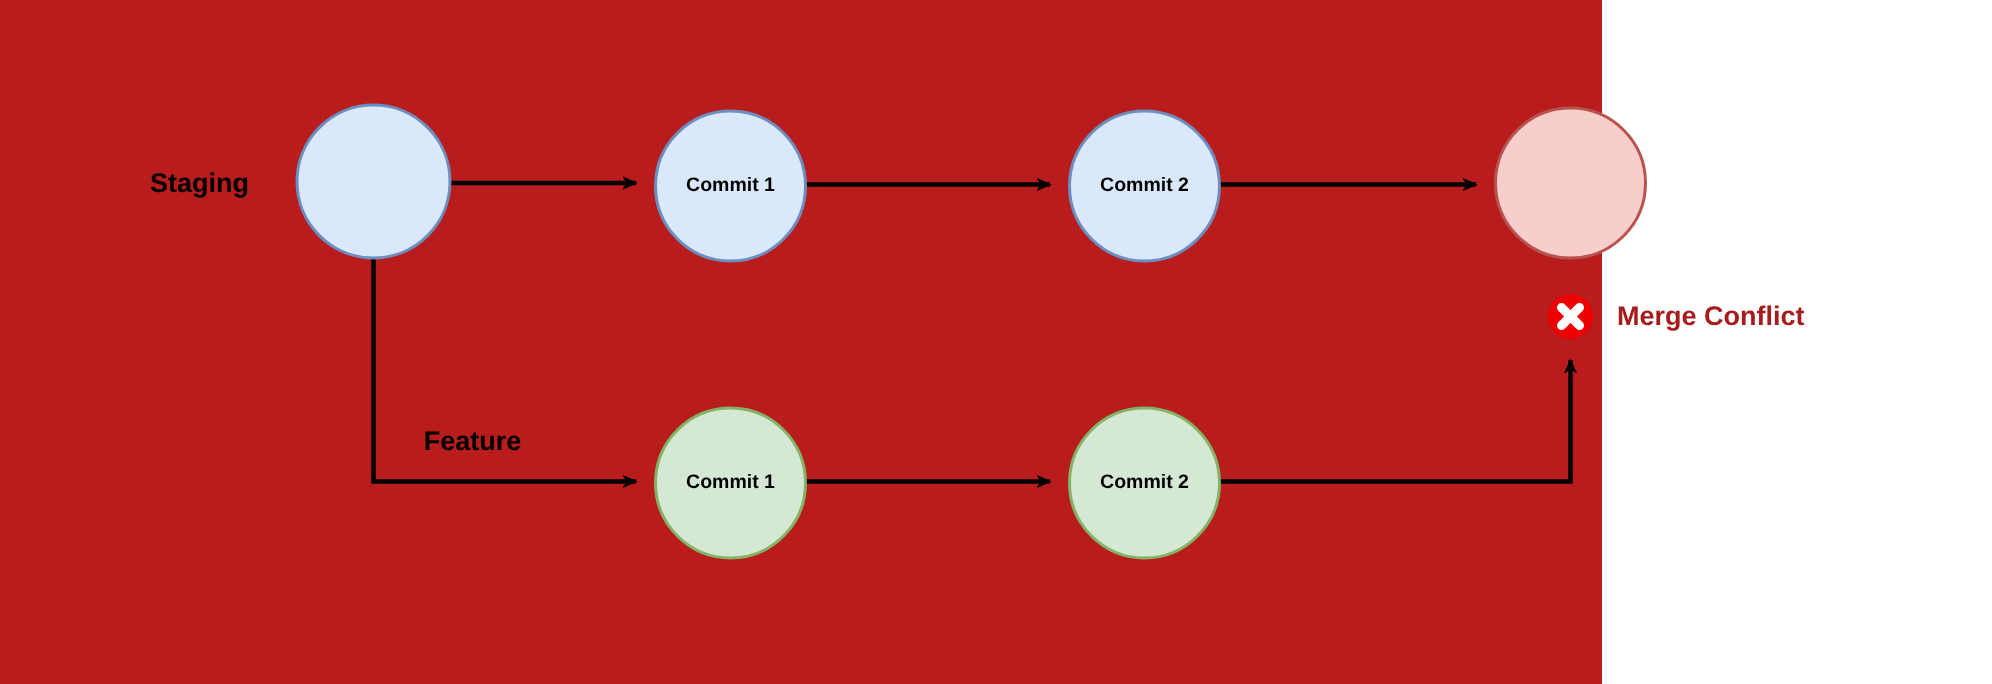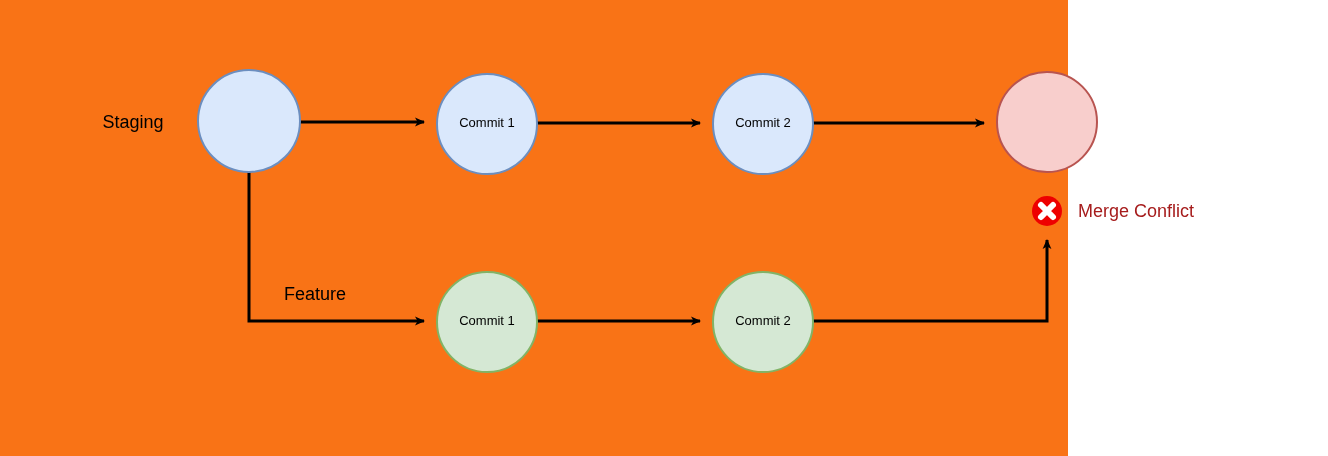--- a/index.html
+++ b/index.html
@@ -11,21 +11,22 @@
   body {
     font-family: "Liberation Sans", sans-serif;
     width: 1328px;
     height: 456px;
     overflow: hidden;
   }
   #diagram-root {
     position: relative;
     width: 1068px;
     height: 456px;
-    background: #f97316;
+    background: #b91c1c;
+    font-weight: bold;
   }
   svg#diagram-canvas {
     position: absolute;
     top: 0;
     left: 0;
     width: 1328px;
     height: 456px;
     display: block;
   }
   .node-label {

